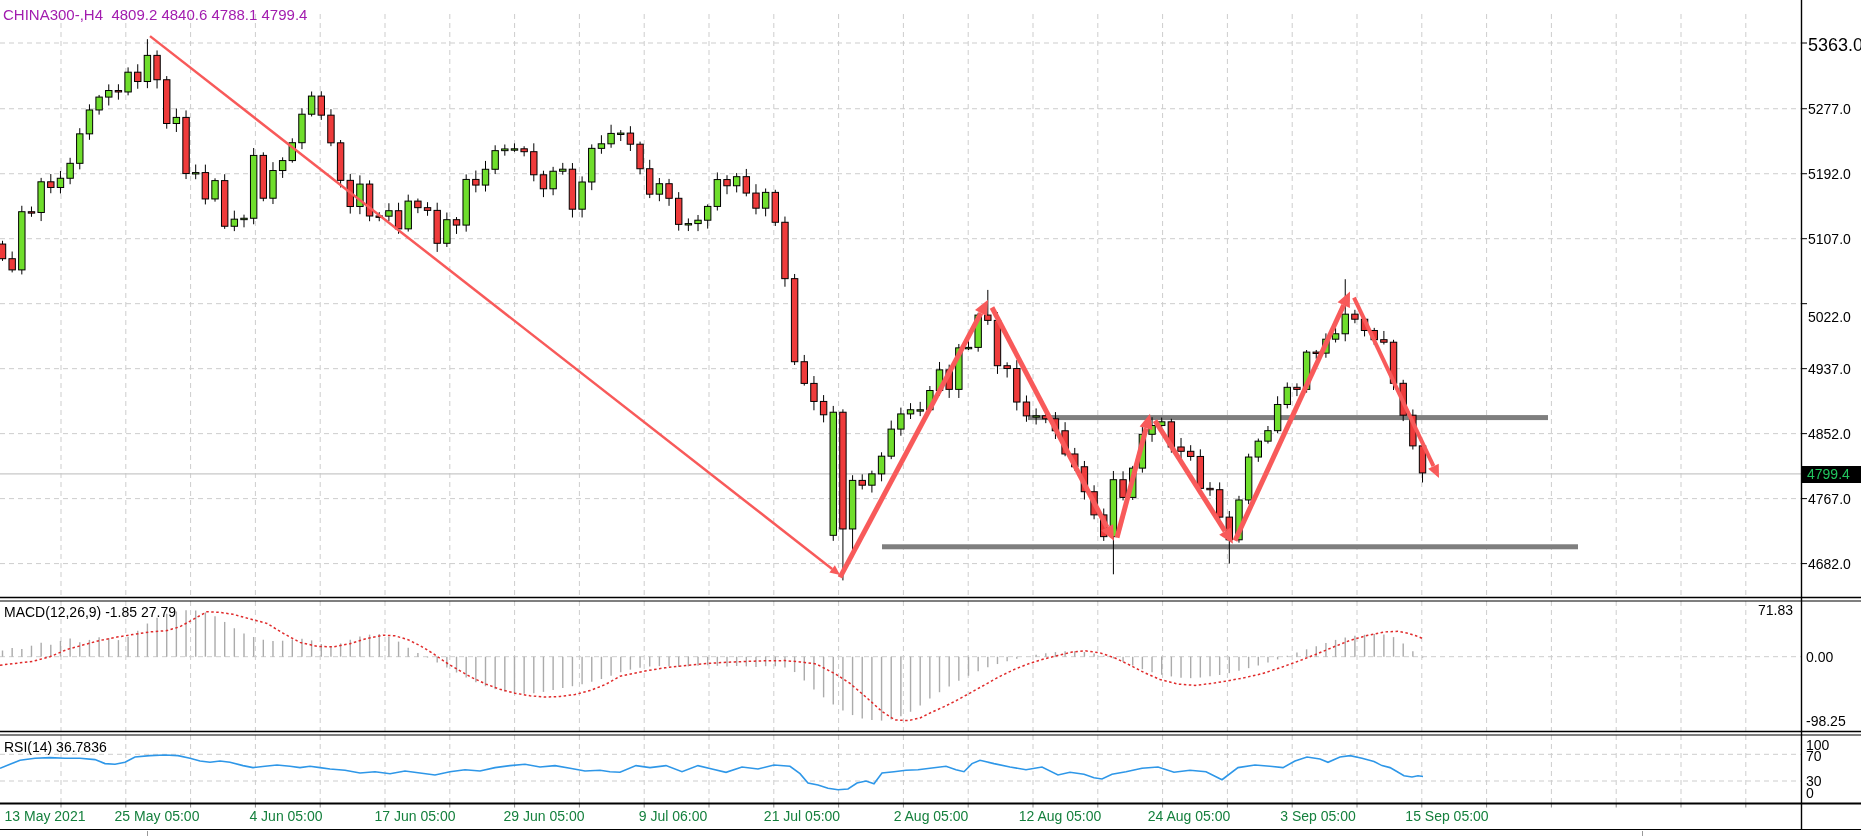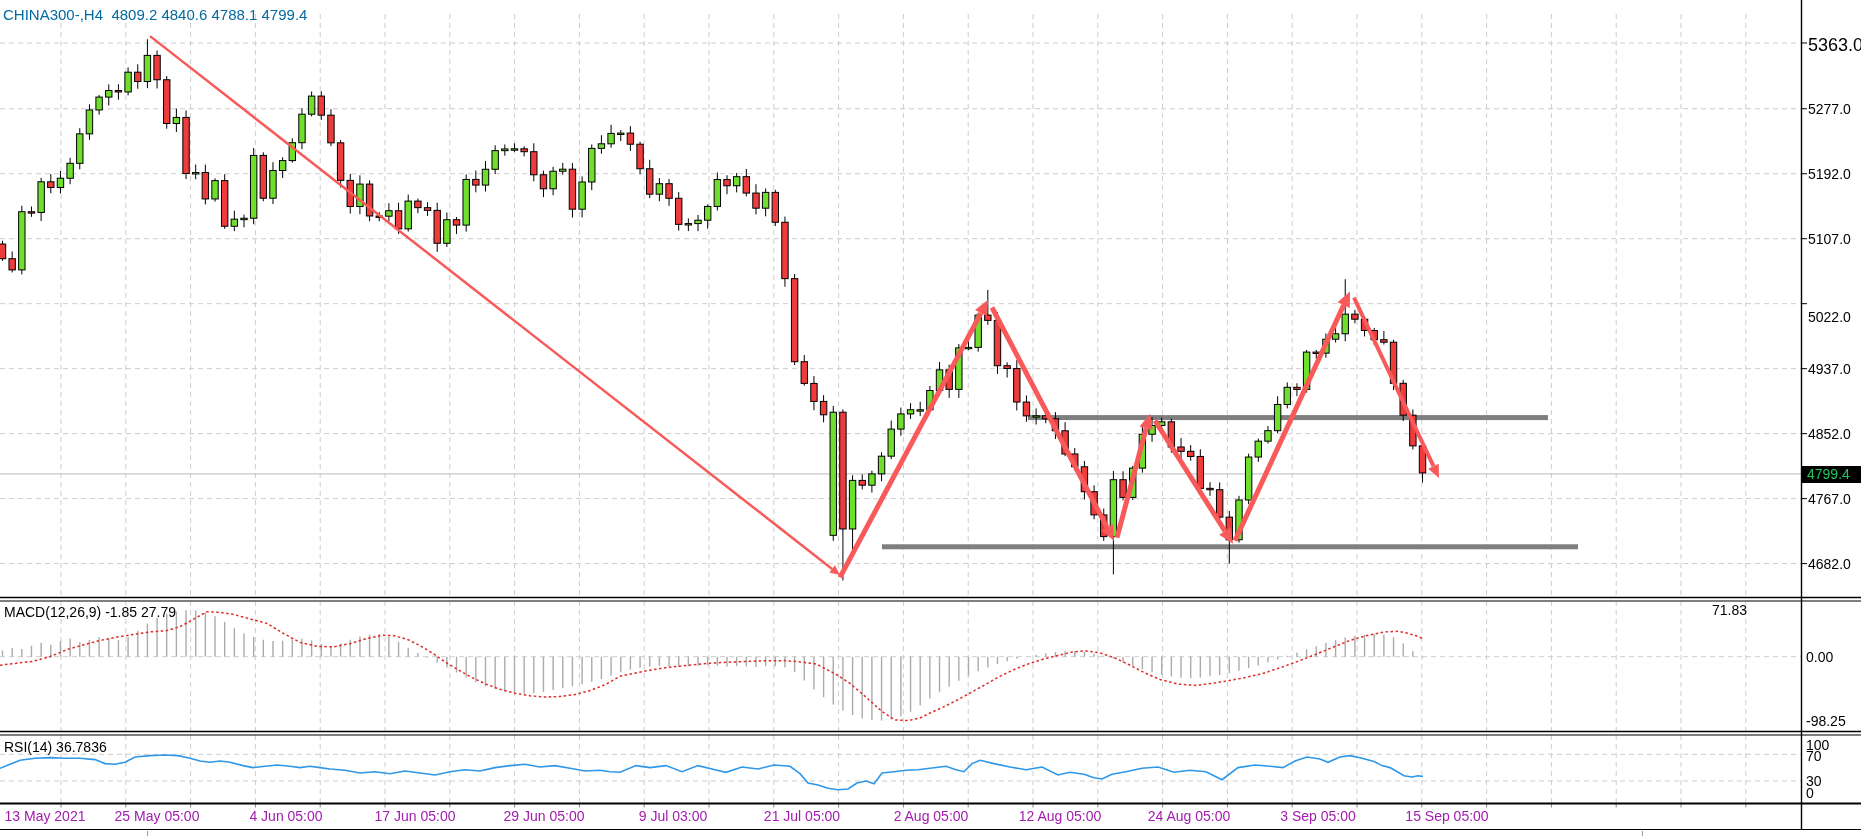--- a/index.html
+++ b/index.html
@@ -1,21 +1,21 @@
 <!DOCTYPE html>
 <html><head>
 <meta charset="utf-8">
 <style>
   html,body{margin:0;padding:0;background:#fff;width:1861px;height:836px;overflow:hidden;
     font-family:"Liberation Sans","DejaVu Sans",sans-serif;}
   #chart-root{position:relative;width:1861px;height:836px;background:#fff;}
   #plot-svg{position:absolute;left:0;top:0;}
-  .title{position:absolute;left:3px;top:6px;font-size:15px;color:#0369a1;white-space:pre;}
+  .title{position:absolute;left:3px;top:6px;font-size:15px;color:#a21caf;white-space:pre;}
   .ind-label{position:absolute;left:4px;font-size:14px;color:#000;white-space:pre;}
-  .time-label{position:absolute;top:808px;font-size:14px;color:#a21caf;transform:translateX(-50%);white-space:nowrap;}
+  .time-label{position:absolute;top:808px;font-size:14px;color:#15803d;transform:translateX(-50%);white-space:nowrap;}
   .price-tag{position:absolute;left:1802px;width:59px;height:17px;background:#000;color:#22c55e;
     font-size:14px;line-height:17px;padding-left:5px;box-sizing:border-box;}
   .statusbar{position:absolute;left:0;top:829px;width:1861px;height:7px;background:#fff;border-top:1px solid #000;}
   .statusbar .cell-divider{position:absolute;top:1px;width:1px;height:6px;background:#9a9a9a;}
 </style>
 </head>
 <body>
 
 <div id="chart-root">
   <svg id="plot-svg" width="1861" height="836">
@@ -641,33 +641,33 @@
   <div id="labels-overlay">
       <div style="position: absolute; left: 1808px; top: 35px; font-size: 18px;">5363.0</div>
       <div style="position: absolute; left: 1808px; top: 100.744px; font-size: 14px;">5277.0</div>
       <div style="position: absolute; left: 1808px; top: 165.723px; font-size: 14px;">5192.0</div>
       <div style="position: absolute; left: 1808px; top: 230.702px; font-size: 14px;">5107.0</div>
       <div style="position: absolute; left: 1808px; top: 309px; font-size: 14px;">5022.0</div>
       <div style="position: absolute; left: 1808px; top: 360.66px; font-size: 14px;">4937.0</div>
       <div style="position: absolute; left: 1808px; top: 425.639px; font-size: 14px;">4852.0</div>
       <div style="position: absolute; left: 1808px; top: 490.618px; font-size: 14px;">4767.0</div>
       <div style="position: absolute; left: 1808px; top: 555.597px; font-size: 14px;">4682.0</div>
-      <div style="position: absolute; left: 1712px; top: 601.867px; font-size: 14px;">71.83</div>
+      <div style="position: absolute; left: 1758px; top: 601.867px; font-size: 14px;">71.83</div>
       <div style="position: absolute; left: 1806px; top: 648.7px; font-size: 14px;">0.00</div>
       <div style="position: absolute; left: 1806px; top: 712.759px; font-size: 14px;">-98.25</div>
       <div style="position: absolute; left: 1806px; top: 737px; font-size: 14px;">100</div>
       <div style="position: absolute; left: 1806px; top: 748px; font-size: 14px;">70</div>
       <div style="position: absolute; left: 1806px; top: 773px; font-size: 14px;">30</div>
       <div style="position: absolute; left: 1806px; top: 785px; font-size: 14px;">0</div>
       <div class="time-label" style="left: 45px;">13 May 2021</div>
       <div class="time-label" style="left: 157px;">25 May 05:00</div>
       <div class="time-label" style="left: 286px;">4 Jun 05:00</div>
       <div class="time-label" style="left: 415px;">17 Jun 05:00</div>
       <div class="time-label" style="left: 544px;">29 Jun 05:00</div>
-      <div class="time-label" style="left: 673px;">9 Jul 03:00</div>
+      <div class="time-label" style="left: 673px;">9 Jul 06:00</div>
       <div class="time-label" style="left: 802px;">21 Jul 05:00</div>
       <div class="time-label" style="left: 931px;">2 Aug 05:00</div>
       <div class="time-label" style="left: 1060px;">12 Aug 05:00</div>
       <div class="time-label" style="left: 1189px;">24 Aug 05:00</div>
       <div class="time-label" style="left: 1318px;">3 Sep 05:00</div>
       <div class="time-label" style="left: 1447px;">15 Sep 05:00</div>
     </div>
 
   <div class="price-tag" style="top:466px">4799.4</div>
 

